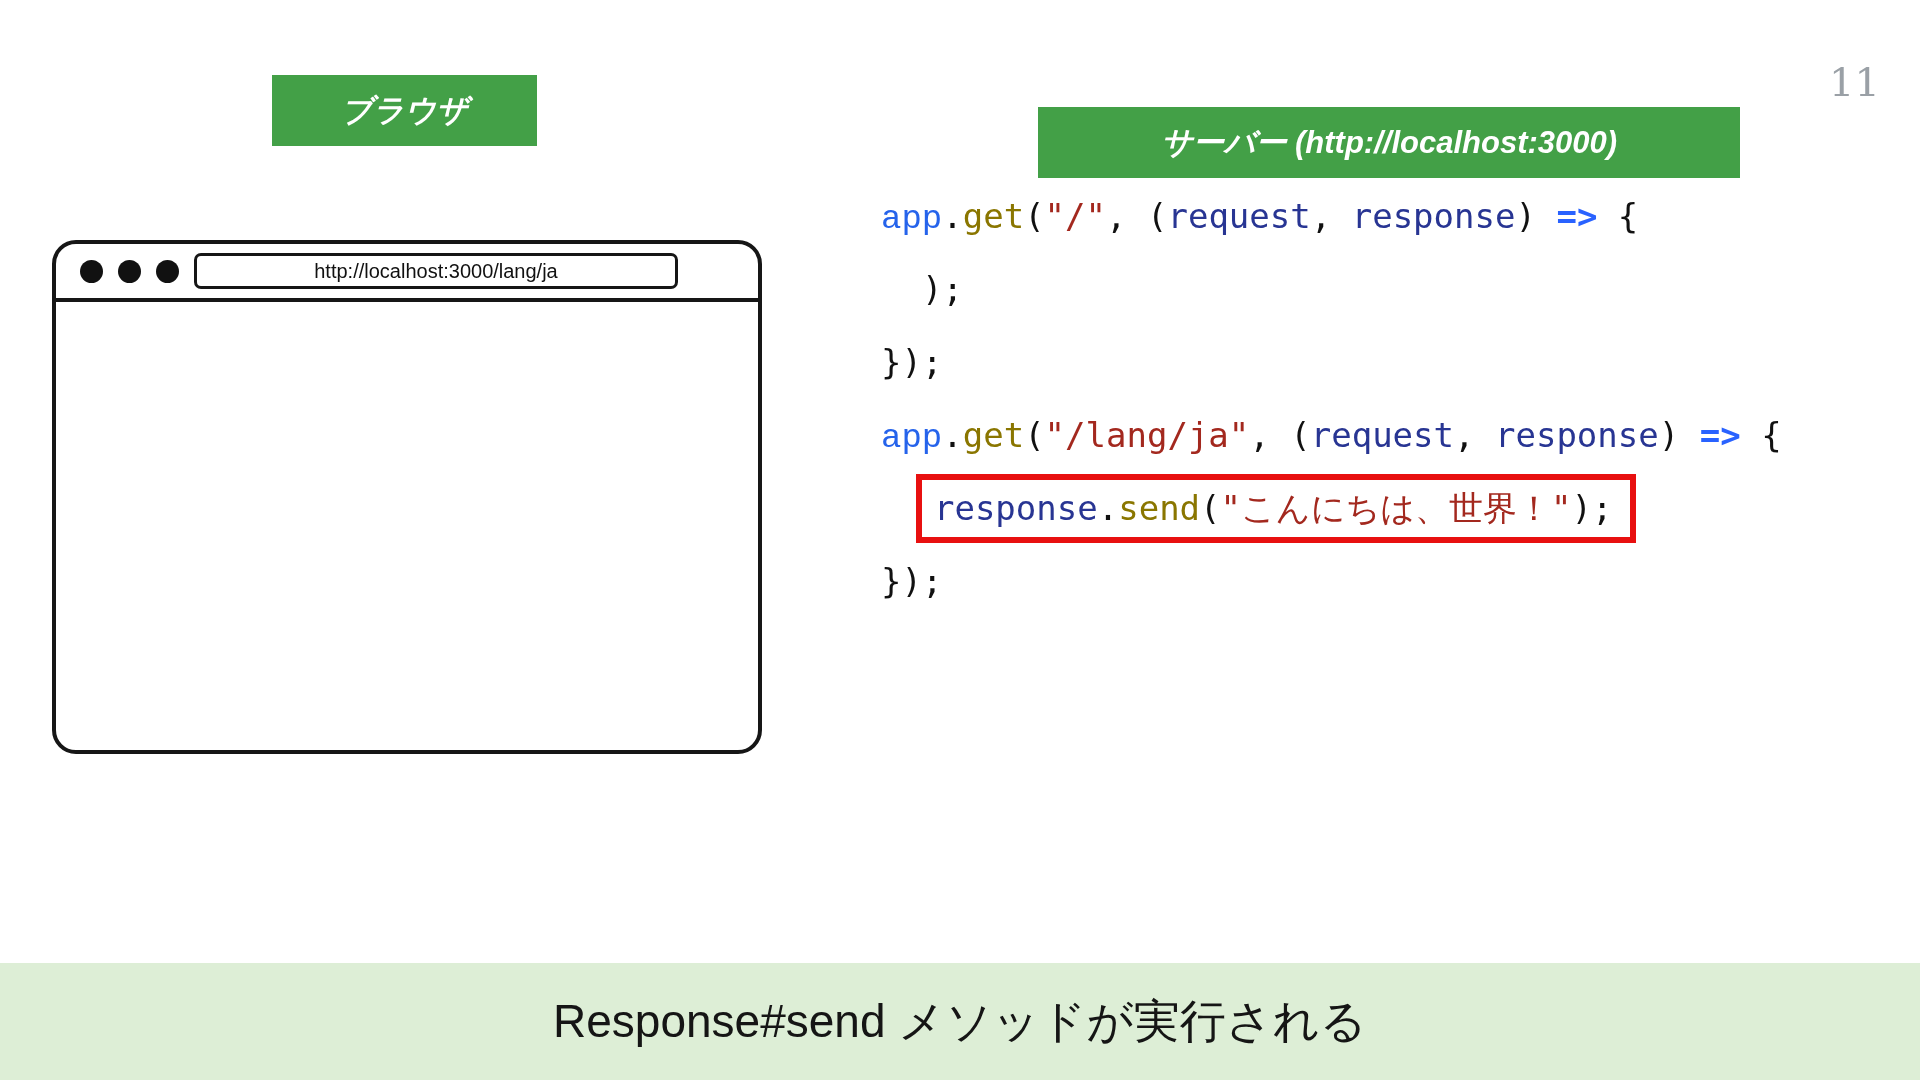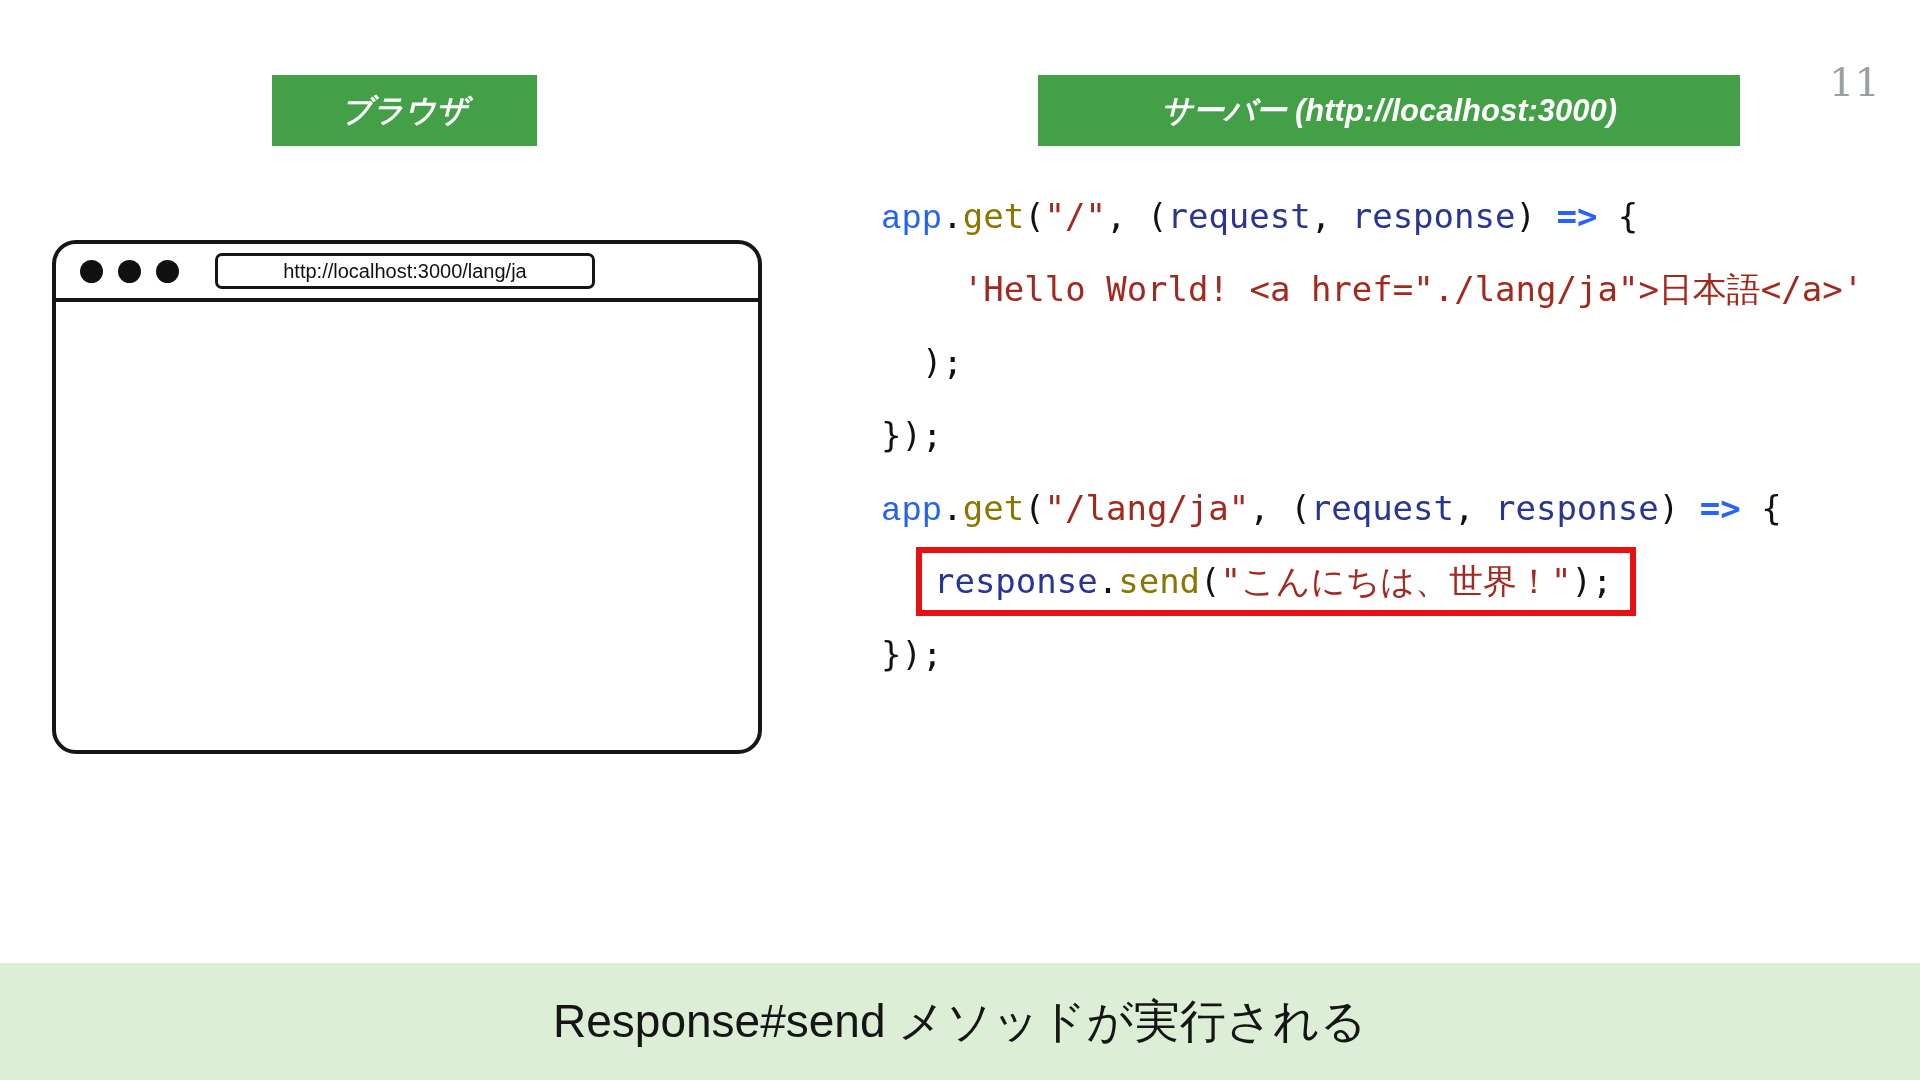--- a/index.html
+++ b/index.html
@@ -14,21 +14,21 @@
   
   .badge {
     position: absolute; top: 75px; height: 71px;
     display: flex; align-items: center; justify-content: center;
     color: #ffffff; font-weight: bold; font-size: 31px;
     background: var(--badge-green, #43a047);
     box-sizing: border-box;
     font-style: italic;
   }
   .badge-browser { left: 272px; width: 265px; }
-  .badge-server  { left: 1038px; width: 702px; }
+  .badge-server  { left: 1038px; width: 702px; margin-top: 32px; }
 
   .page-number {
     position: absolute; top: 62px; right: 40px;
     font-size: 40px; line-height: 1;
     color: var(--page-number-gray, #9aa0a6);
     font-family: "DejaVu Serif", serif;
   }
 
   
   .browser-window {
@@ -40,21 +40,21 @@
   .titlebar {
     height: 58px; border-bottom: 4px solid #161616;
     display: flex; align-items: center;
     padding: 0 24px; box-sizing: border-box;
   }
   .dot {
     width: 23px; height: 23px; border-radius: 50%;
     background: #111111; margin-right: 15px; flex: 0 0 auto;
   }
   .urlbar {
-    margin-left: 21px; width: 380px; height: 36px;
+    margin-left: 0; width: 484px; height: 36px;
     border: 3px solid #161616; border-radius: 7px;
     display: flex; align-items: center; justify-content: center;
     font-size: 20px; color: #111111; box-sizing: border-box;
     background: #ffffff;
   }
   .viewport { height: calc(100% - 58px); }
 
   
   .code {
     position: absolute; left: 881px; top: 180px;
@@ -103,21 +103,20 @@
       <span class="dot"></span>
       <span class="dot"></span>
       <span class="dot"></span>
       <div class="urlbar">http://localhost:3000/lang/ja</div>
     </div>
     <div class="viewport"></div>
   </div>
 
   <div class="code" id="code">
       <div class="code-line"><span class="tok-blue">app</span><span class="tok-plain">.</span><span class="tok-olive">get</span><span class="tok-plain">(</span><span class="tok-string">"/"</span><span class="tok-plain">, (</span><span class="tok-navy">request</span><span class="tok-plain">, </span><span class="tok-navy">response</span><span class="tok-plain">) </span><span class="tok-arrow">=&gt;</span><span class="tok-plain"> {</span></div>
-      <div class="code-line">    <span class="tok-string">'Hello World! &lt;a href="./lang/ja"&gt;日本語&lt;/a&gt;'</span></div>
       <div class="code-line">  <span class="tok-plain">);</span></div>
       <div class="code-line"><span class="tok-plain">});</span></div>
       <div class="code-line"><span class="tok-blue">app</span><span class="tok-plain">.</span><span class="tok-olive">get</span><span class="tok-plain">(</span><span class="tok-string">"/lang/ja"</span><span class="tok-plain">, (</span><span class="tok-navy">request</span><span class="tok-plain">, </span><span class="tok-navy">response</span><span class="tok-plain">) </span><span class="tok-arrow">=&gt;</span><span class="tok-plain"> {</span></div>
       <div class="code-line">  <span class="highlight-box"><span class="tok-navy">response</span><span class="tok-plain">.</span><span class="tok-olive">send</span><span class="tok-plain">(</span><span class="tok-string">"こんにちは、世界！"</span><span class="tok-plain">);</span></span></div>
       <div class="code-line"><span class="tok-plain">});</span></div>
     </div>
 
   <div class="footer">
     <span class="footer-text">Response#send メソッドが実行される</span>
   </div>

